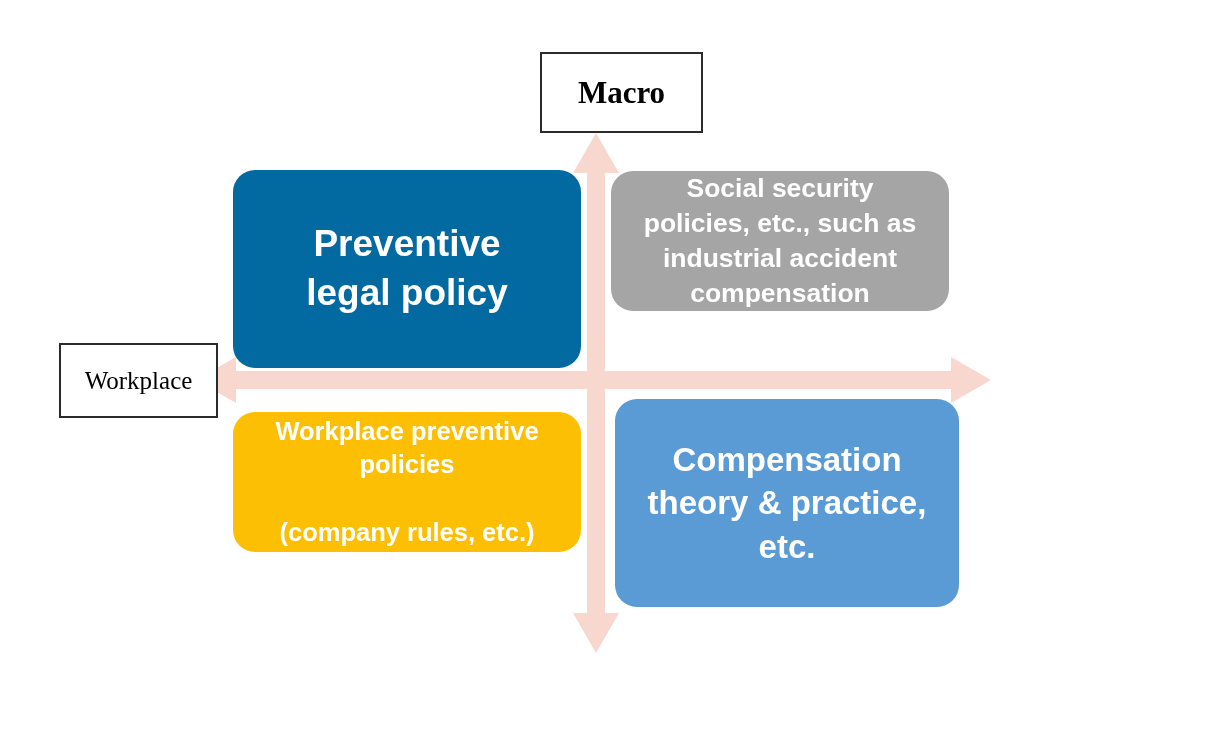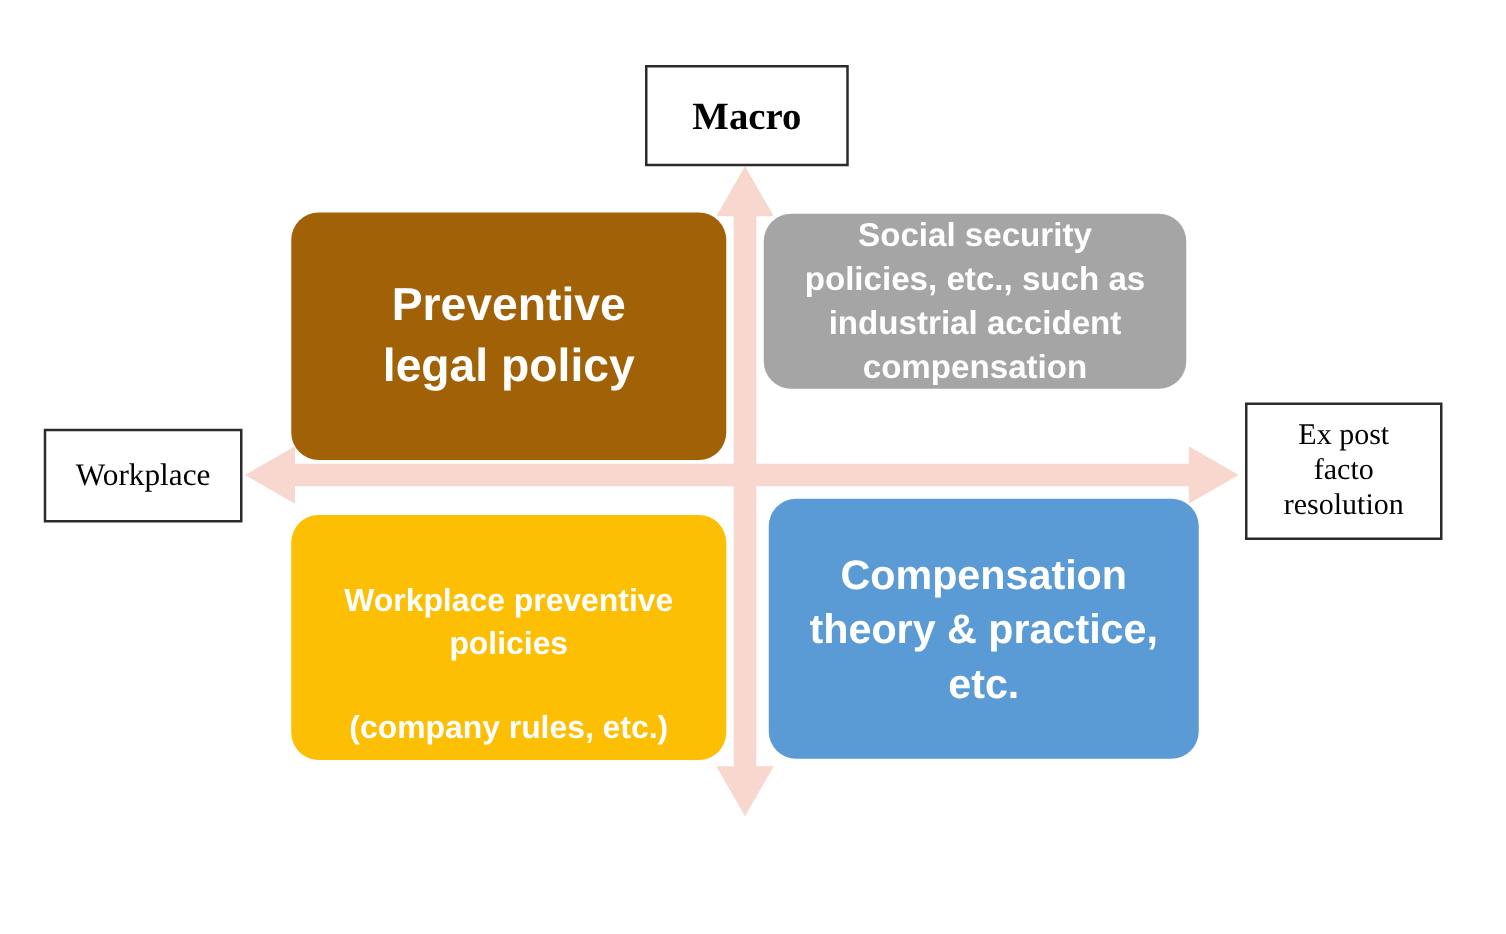--- a/index.html
+++ b/index.html
@@ -47,43 +47,43 @@
 
   #q-preventive {
     left: 233px;  top: 170px;  width: 348px; height: 198px;
     font-size: 37px;
   }
   #q-social {
     left: 611px;  top: 171px;  width: 338px; height: 140px;
     font-size: 26.5px;
   }
   #q-workplace {
-    left: 233px;  top: 412px;  width: 348px; height: 196px;
+    left: 233px;  top: 412px;  width: 348px; height: 140px;
     font-size: 25.5px;
-    align-items: flex-end;
   }
   #q-compensation {
     left: 615px;  top: 399px;  width: 344px; height: 208px;
     font-size: 33px;
   }
 
   
   .label-box {
     position: absolute;
     background: #ffffff;
     border: 2px solid #2b2b2b;
     box-sizing: border-box;
     display: flex;
     align-items: center;
     justify-content: center;
     text-align: center;
     color: #000000;
     font-family: "Liberation Serif", serif;
     line-height: 1.16;
     z-index: 5;
+    margin-left: 24px;
   }
   .label-box .ltext { display: block; white-space: pre-line; }
 
   #lbl-macro {
     left: 516px; top: 52px; width: 163px; height: 81px;
     font-size: 31px; font-weight: bold;
   }
   #lbl-micro {
     left: 514px; top: 650px; width: 163px; height: 72px;
     font-size: 31px; font-weight: bold;
@@ -107,21 +107,21 @@
       <polygon points="23,0 46,40 32,40 32,480 46,480 23,520 0,480 14,480 14,40 0,40" fill="#F7D7CE"></polygon>
     </svg>
   </div>
 
   <div class="axis-arrow" id="axis-horizontal" style="left:196px; top:357px; width:795px; height:46px;">
     <svg width="795" height="46" viewBox="0 0 795 46" aria-hidden="true">
       <polygon points="0,23 40,0 40,14 755,14 755,0 795,23 755,46 755,32 40,32 40,46" fill="#F7D7CE"></polygon>
     </svg>
   </div>
 
-  <div class="quadrant" id="q-preventive" style="background:#a16207;justify-content:flex-end;">
+  <div class="quadrant" id="q-preventive" style="background:#0369a1;justify-content:flex-end;">
     <span class="qtext">Preventive
 legal policy</span>
   </div>
 
   <div class="quadrant" id="q-social" style="background:#A5A5A5;">
     <span class="qtext">Social security
 policies, etc., such as
 industrial accident
 compensation</span>
   </div>
@@ -141,19 +141,14 @@
 
   <div class="label-box" id="lbl-macro">
     <span class="ltext">Macro</span>
   </div>
 
 
   <div class="label-box" id="lbl-prevention">
     <span class="ltext">Workplace</span>
   </div>
 
-  <div class="label-box" id="lbl-expost">
-    <span class="ltext">Ex post
-facto
-resolution</span>
-  </div>
 
 </div>
 
 </body></html>

